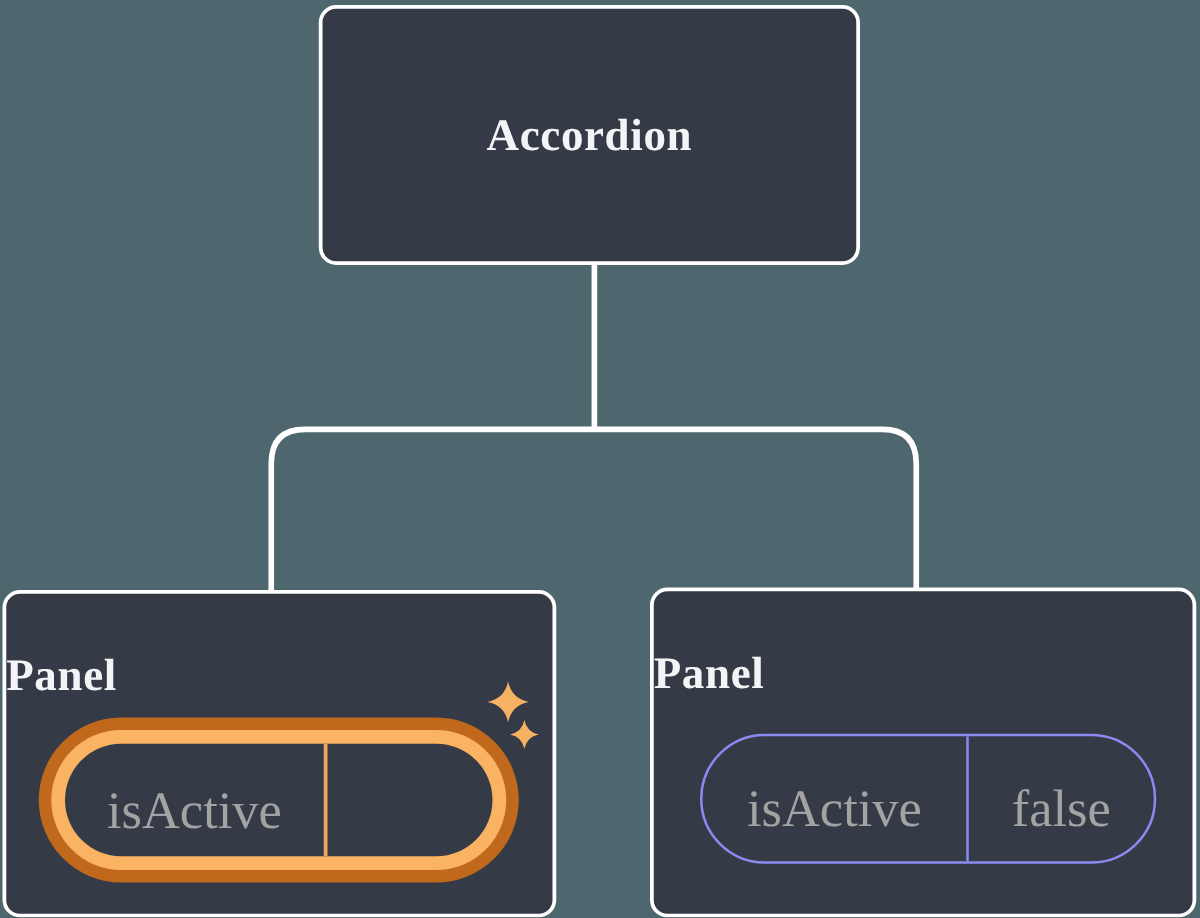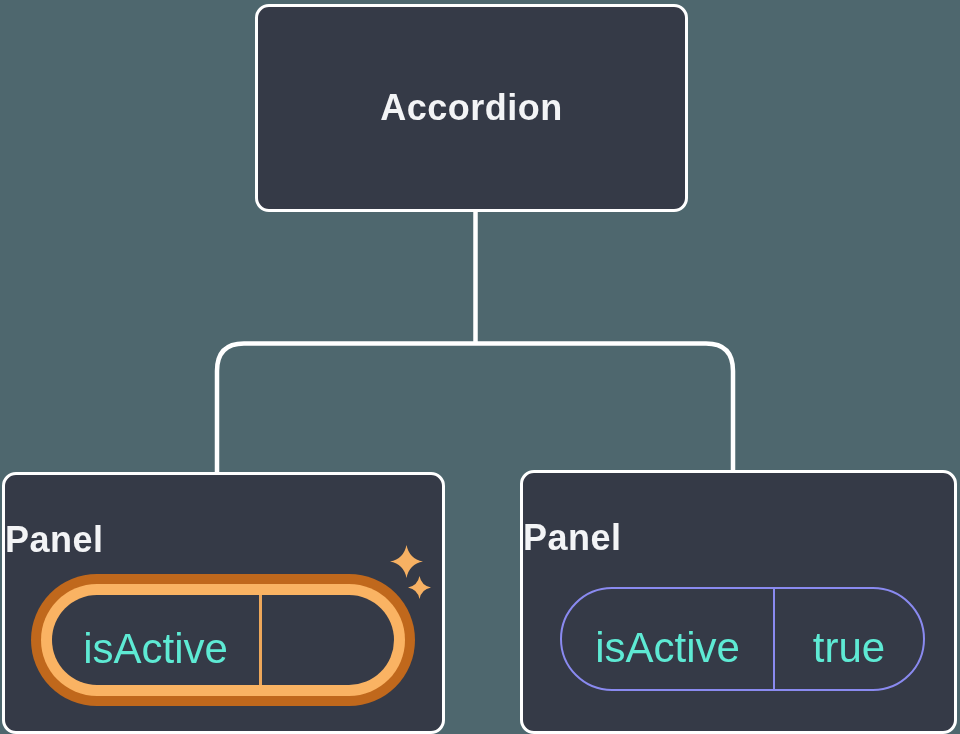--- a/index.html
+++ b/index.html
@@ -2,21 +2,21 @@
 <html><head>
 <meta charset="utf-8">
 <style>
   html, body { margin: 0; padding: 0; background: #4e676e; }
   .stage {
     position: relative;
     width: 960px;
     height: 734px;
     background: #4e676e;
     overflow: hidden;
-    font-family: Liberation Sans, sans-serif;
+    font-family: Liberation Serif, serif;
   }
   .node {
     position: absolute;
     background: #353a47;
     border: 3px solid #ffffff;
     border-radius: 14px;
     box-sizing: border-box;
   }
   .node-root {
     left: 255px; top: 4px; width: 433px; height: 208px;
@@ -57,21 +57,21 @@
   .pill-inner {
     width: 100%; height: 100%;
     background: #353a47;
     border-radius: 46px;
     display: flex;
     align-items: stretch;
     overflow: hidden;
   }
   .pill-cell {
     display: flex; align-items: center; justify-content: center;
-    color: #5eead4;
+    color: #a3a3a3;
     font-size: 42px;
     margin-top: 18px;
   }
   .pill-highlight .cell-name  { width: 207px; }
   .pill-highlight .cell-value { flex: 1; font-weight: 700; }
   .divider-gold {
     width: 3px; background: #eda75a; flex: 0 0 3px;
   }
   
   .pill-outline {
@@ -124,17 +124,17 @@
   </svg>
   <svg class="sparkle sparkle-small" viewBox="0 0 32 32" xmlns="http://www.w3.org/2000/svg">
     <path d="M16 0 Q18.6 13.4 32 16 Q18.6 18.6 16 32 Q13.4 18.6 0 16 Q13.4 13.4 16 0 Z" fill="#f7b163"></path>
   </svg>
 
   <div class="node node-panel-right">
     <div class="panel-title node-title">Panel</div>
     <div class="pill-outline">
       <div class="pill-cell cell-name">isActive</div>
       <div class="divider-purple"></div>
-      <div class="pill-cell cell-value">true</div>
+      <div class="pill-cell cell-value">false</div>
     </div>
   </div>
 
 </div>
 
 </body></html>

